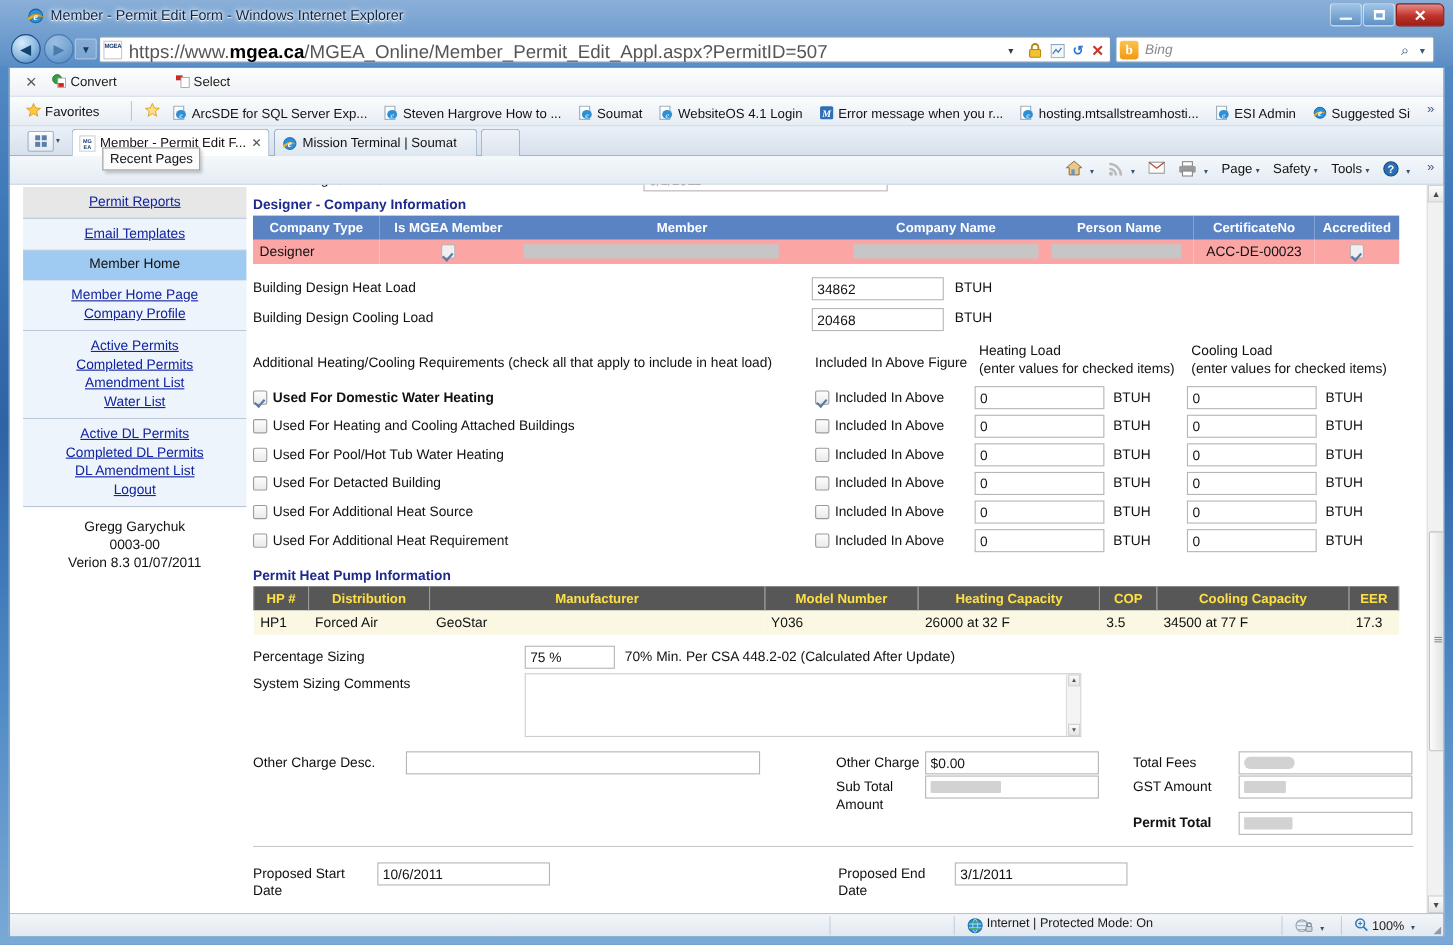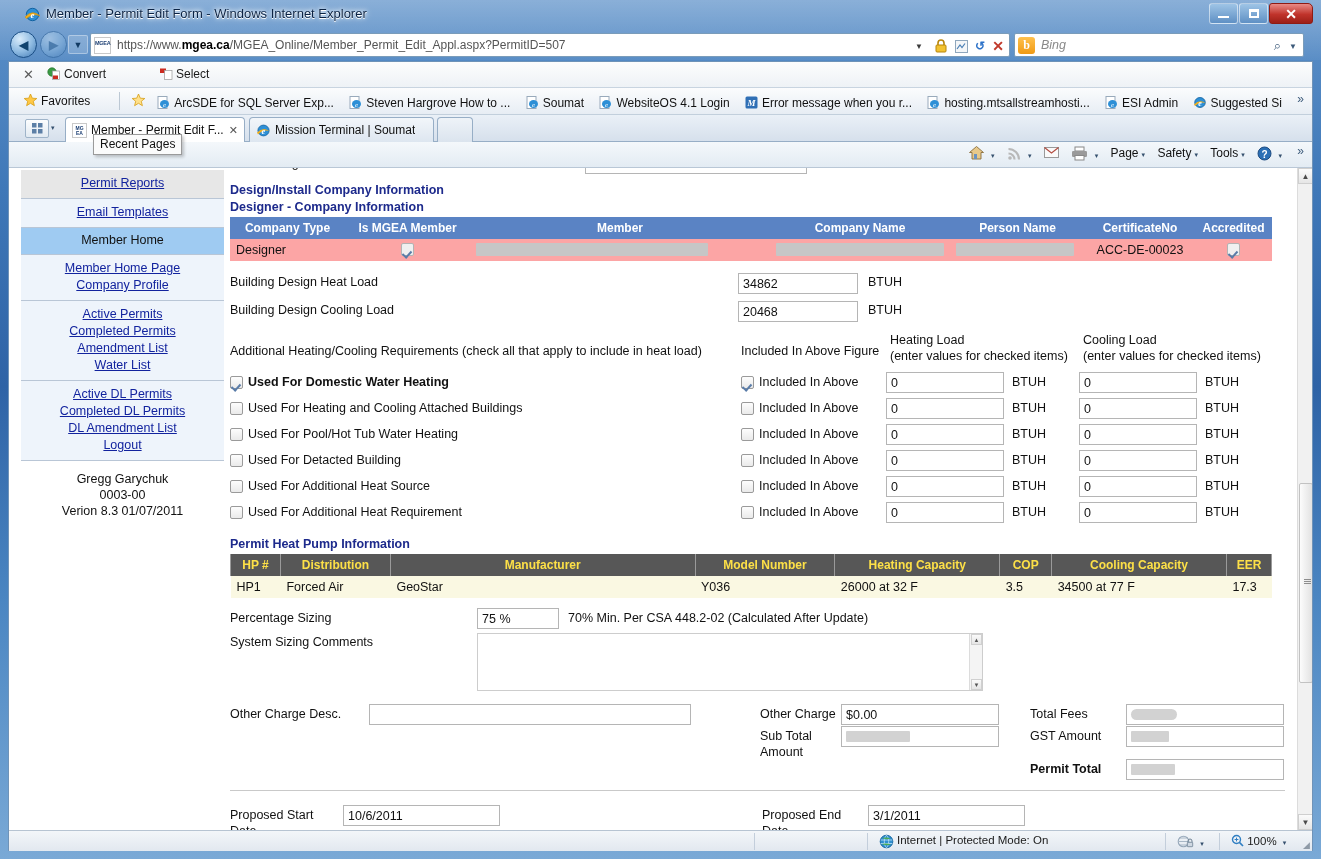--- a/index.html
+++ b/index.html
@@ -74,21 +74,21 @@
     background:#fff; border:1px solid #7a9cba; border-radius:2px;
   }
   #addr-favicon {
     position:absolute; left:3px; top:3px; width:17px; height:17px;
     background:#fff; border:1px solid #c9c9c9;
     font-size:6px; line-height:6.5px; font-weight:bold; color:#1b3e72;
     text-align:center; padding-top:2px; letter-spacing:-.3px;
   }
   #addr-url {
     position:absolute; left:26px; top:4px;
-    font-size:12px; color:#555; white-space:nowrap;
+    font-size:17px; color:#555; white-space:nowrap;
   }
   #addr-url b { color:#000; font-weight:bold; }
   .addr-btn {
     position:absolute; top:2px; height:20px; width:20px;
     display:flex; align-items:center; justify-content:center; font-size:12px;
   }
   #addr-drop { right:80px; color:#3a3a3a; font-size:8px; }
   #addr-lock { right:58px; }
   #addr-compat { right:38px; }
   #addr-refresh { right:19px; color:#2e73c9; font-weight:bold; }
@@ -597,21 +597,20 @@
           </div>
         </div>
 
         <div id="form">
 
           <div style="position:relative;height:14px;overflow:hidden;margin-top:-6px;">
             <div style="position:absolute;left:0;top:-6px;">Contract Signed Date</div>
             <div style="position:absolute;left:355px;top:-8px;width:222px;height:20px;border:1px solid #b5b5b5;background:#fff;padding:2px 4px;">6/1/2011</div>
           </div>
 
-          <div class="sec-title" style="margin-top:7px;">Design/Install Company Information</div>
           <div class="sec-title" style="margin-top:3px;">Designer - Company Information</div>
 
           <table class="grid" style="margin-top:3px;">
             <thead>
               <tr>
                 <th style="width:115px;">Company Type</th>
                 <th style="width:125px;">Is MGEA Member</th>
                 <th style="width:300px;">Member</th>
                 <th style="width:180px;">Company Name</th>
                 <th style="width:135px;">Person Name</th>

